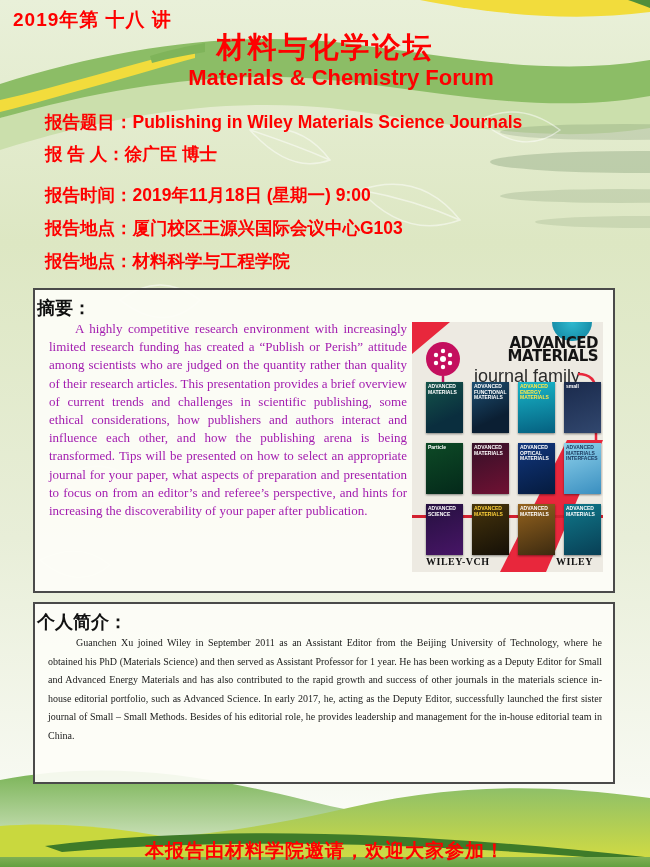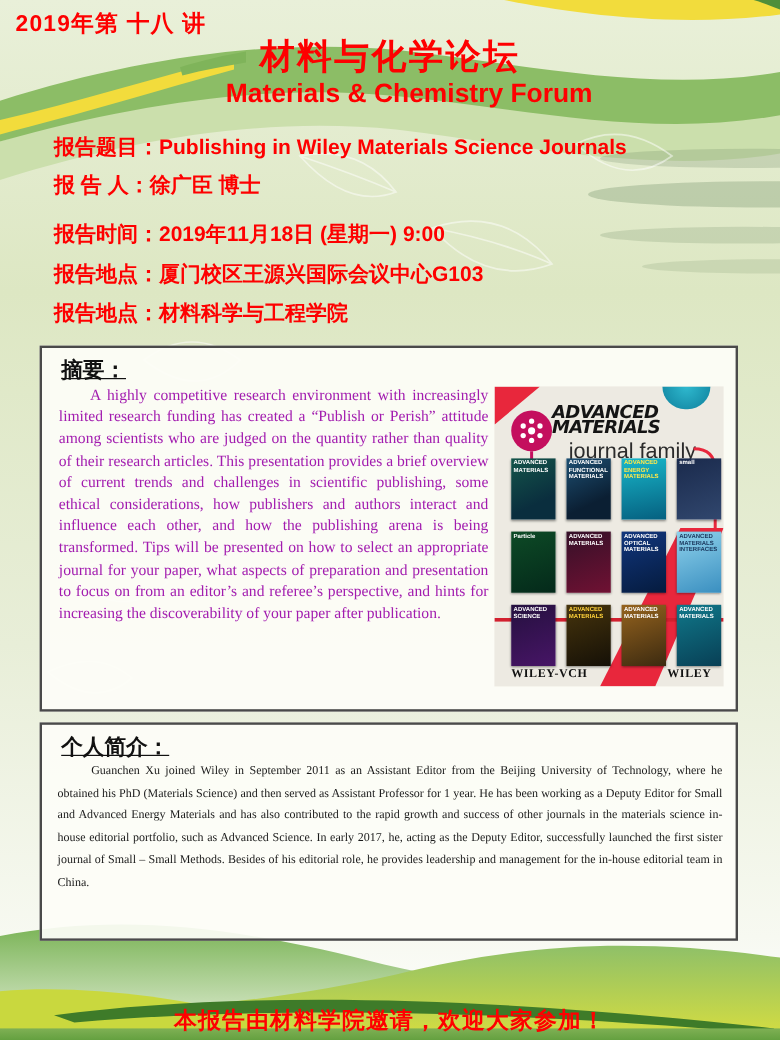--- a/index.html
+++ b/index.html
@@ -11,31 +11,31 @@
   .series{position:absolute;left:13px;top:7px;font-size:19px;font-weight:bold;color:var(--red);z-index:3;letter-spacing:1px;}
   .title{position:absolute;left:0;top:28px;width:100%;text-align:center;font-size:29px;font-weight:bold;color:var(--red);z-index:3;letter-spacing:2px;}
   .subtitle{position:absolute;left:16px;top:65px;width:100%;text-align:center;font-size:22px;font-weight:bold;color:var(--red);z-index:3;}
 
   
   .detail{position:absolute;left:45px;font-size:17.5px;font-weight:bold;color:var(--red);z-index:3;white-space:nowrap;}
   .d1{top:110px}.d2{top:142px}.d3{top:183px}.d4{top:216px}.d5{top:249px}
 
   
   .box{position:absolute;left:33px;width:582px;background:rgba(253,253,248,.93);border:2px solid #4a4a4a;box-sizing:border-box;z-index:3;}
-  .box h3{margin:6px 0 0 16px;font-size:18px;font-weight:bold;color:#111;text-decoration:underline;}
+  .box h3{margin:6px 0 0 2px;font-size:18px;font-weight:bold;color:#111;}
   .abstract-box{top:288px;height:305px;}
   .bio-box{top:602px;height:182px;}
   .abstract-text{position:absolute;left:14px;top:30px;width:358px;margin:0;font-family:"Liberation Serif",serif;font-size:13px;line-height:18.2px;color:#a21caf;text-align:justify;text-indent:26px;}
   .bio-text{position:absolute;left:13px;top:30px;width:554px;margin:0;font-family:"Liberation Serif",serif;font-size:10px;line-height:18.6px;color:#1a1a1a;text-align:justify;text-indent:28px;}
 
   
   .jposter{position:absolute;left:377px;top:32px;width:191px;height:250px;background:#EDEAE2;overflow:hidden;}
   .jp-tri{position:absolute;left:0;top:0;width:38px;height:32px;background:#E8273C;clip-path:polygon(0 0,100% 0,0 100%);}
   .jp-teal{position:absolute;left:140px;top:0;width:40px;height:19px;border-radius:0 0 40px 40px;background:radial-gradient(circle at 50% 0%,#2FB9CF,#0E7F9B);}
-  .jp-brand{position:absolute;left:48px;top:15px;width:138px;text-align:left;font-family:"DejaVu Sans",sans-serif;font-weight:800;font-style:italic;font-size:15px;line-height:13px;color:#141414;letter-spacing:-.5px;}
+  .jp-brand{position:absolute;left:48px;top:15px;width:138px;text-align:right;font-family:"DejaVu Sans",sans-serif;font-weight:800;font-size:15px;line-height:13px;color:#141414;letter-spacing:-.5px;}
   .jp-family{position:absolute;left:40px;top:44px;width:150px;text-align:center;font-size:18px;font-weight:500;color:#2b2b2b;}
   .jp-grid{position:absolute;left:14px;top:60px;display:grid;grid-template-columns:repeat(4,37px);grid-auto-rows:51px;gap:10px 9px;z-index:2;}
   .cover{position:relative;box-shadow:0 1px 2px rgba(0,0,0,.45);color:#fff;font-size:5px;font-weight:bold;line-height:5.5px;padding:2px;box-sizing:border-box;overflow:hidden;}
   .c1{background:linear-gradient(155deg,#14554a,#0a2e3e 70%);}
   .c2{background:linear-gradient(155deg,#1d4f72,#0b1f33 70%);}
   .c3{background:linear-gradient(170deg,#18b6c9,#056080);color:#ffe84a;}
   .c4{background:linear-gradient(160deg,#1a2a4c,#31476e);}
   .c5{background:linear-gradient(160deg,#0d4a26,#04291a);}
   .c6{background:linear-gradient(160deg,#351028,#701133);}
   .c7{background:linear-gradient(160deg,#11367d,#051b3e);}

